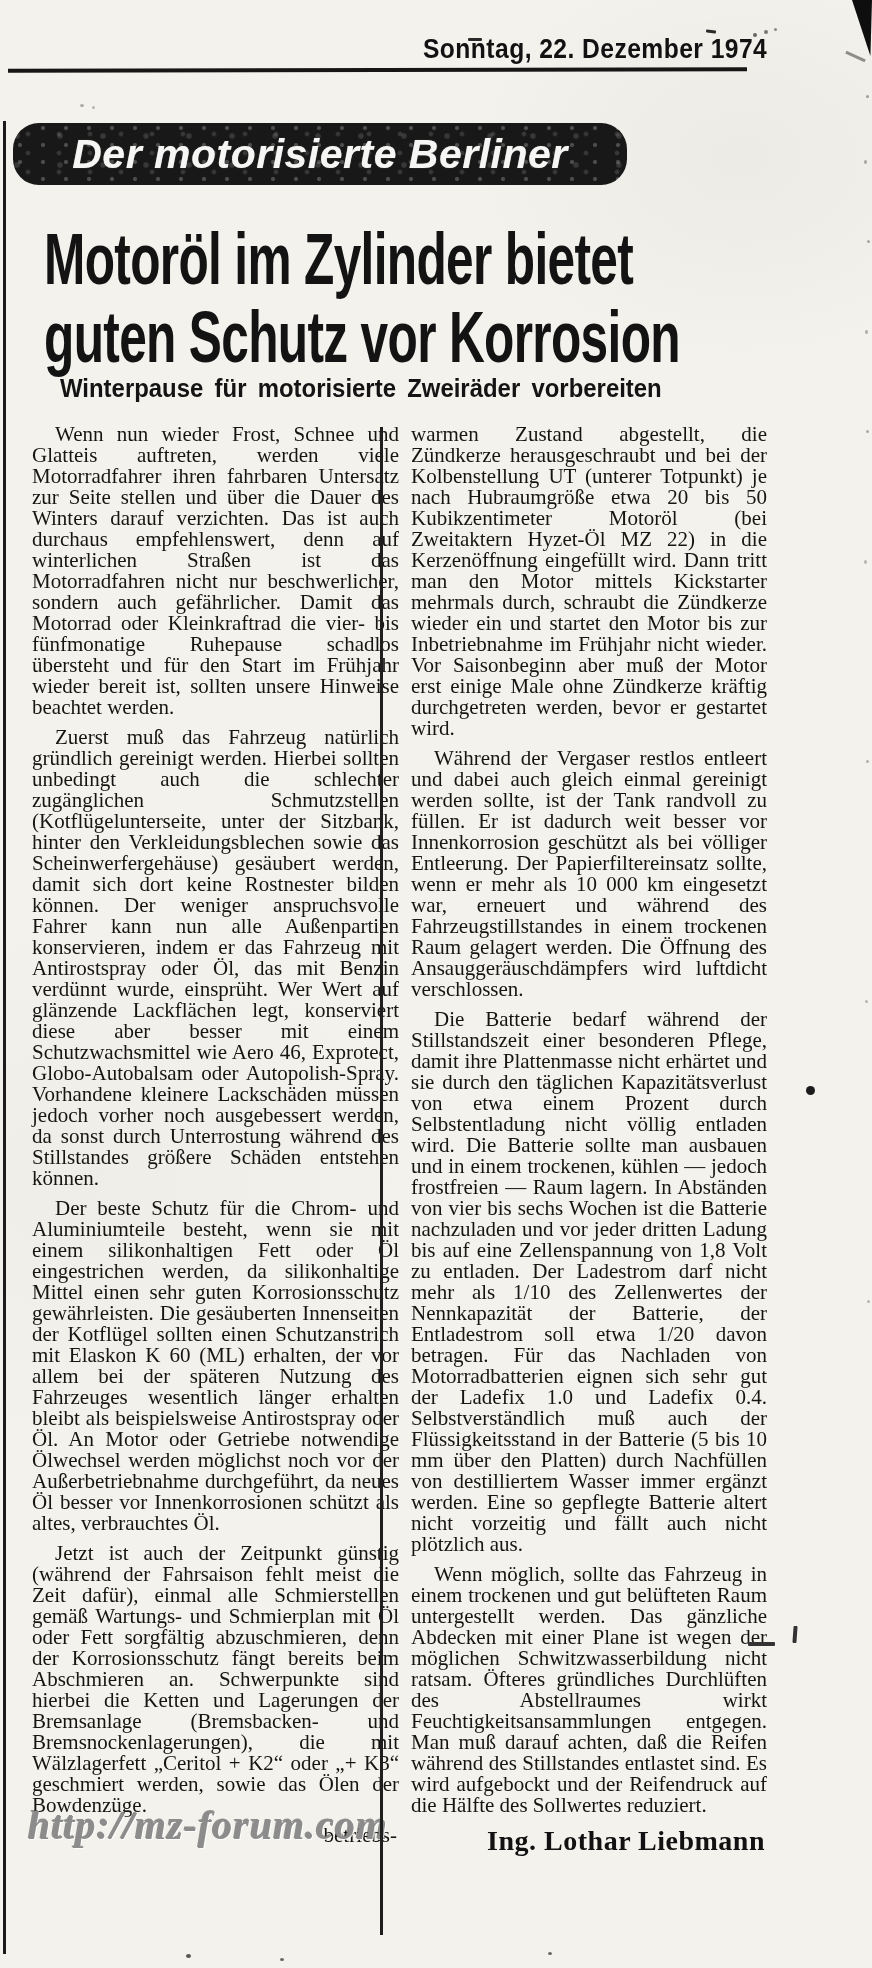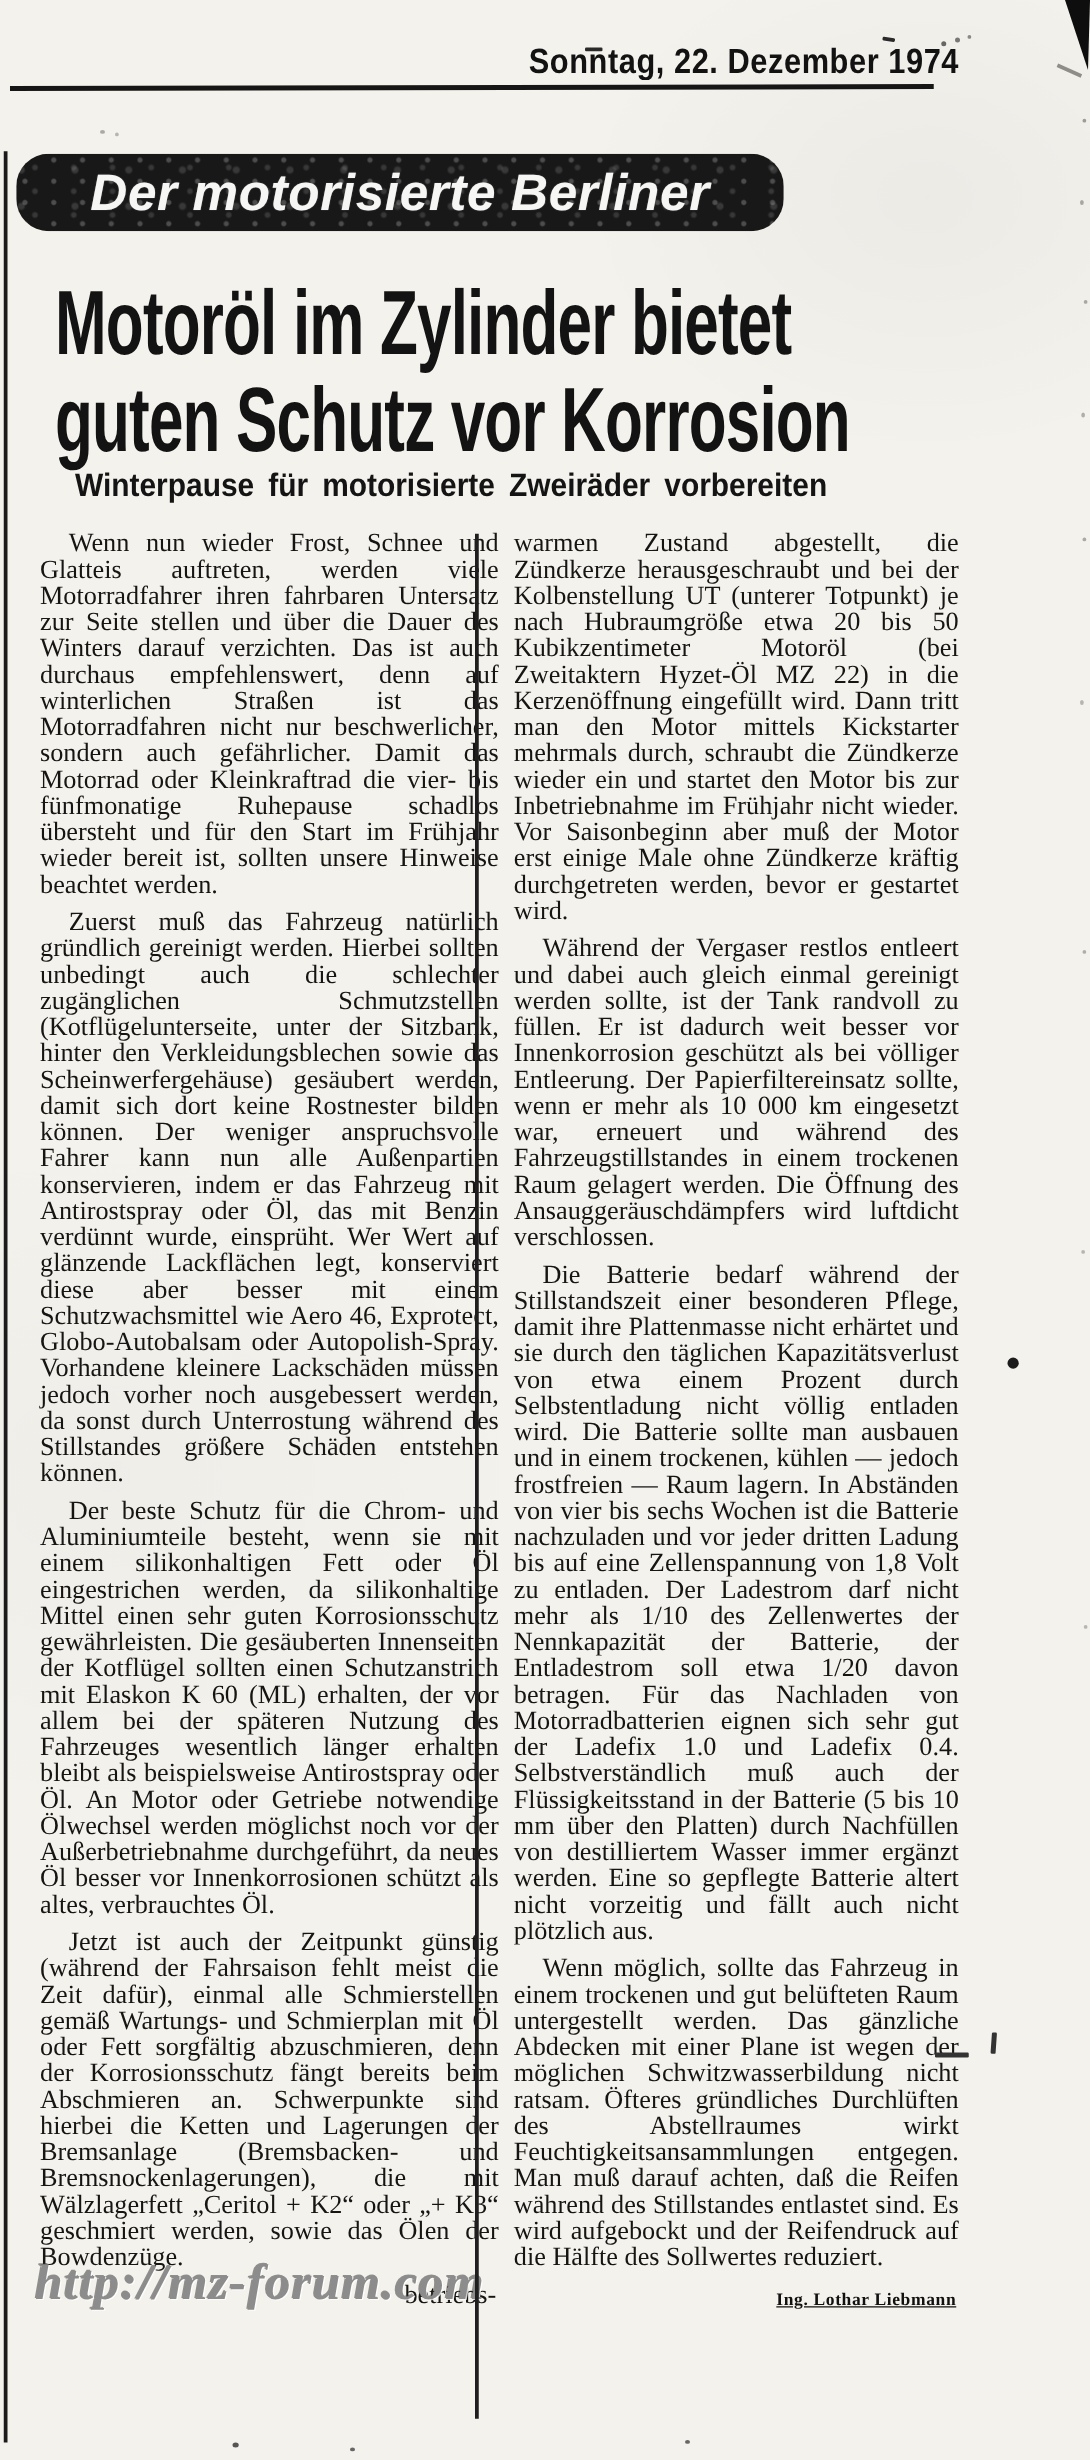--- a/index.html
+++ b/index.html
@@ -62,21 +62,21 @@
   .indent{text-indent:23px;}
   .p5l1{display:block;text-indent:23px;text-align:justify;text-align-last:justify;}
   .p5l2{display:block;position:relative;height:22px;text-align:right;padding-right:2px;}
   .watermark{
     position:absolute;left:-4px;top:-10px;
     font-family:"Liberation Serif", serif;
     font-style:italic;font-weight:bold;font-size:40px;letter-spacing:1px;
     color:#8c8c8c;white-space:nowrap;
     text-shadow:1px 1px 0 rgba(255,255,255,0.8), -1px -1px 0 rgba(60,60,60,0.55);
   }
-  .byline{margin:14px 2px 0 0;font-weight:bold;font-size:14px;text-align:right;letter-spacing:0.5px;color:#111;text-decoration:underline;}
+  .byline{margin:14px 2px 0 0;font-weight:bold;font-size:28px;text-align:right;letter-spacing:0.5px;color:#111;}
   .corner-triangle{position:absolute;right:0;top:0;width:20px;height:56px;background:#0e0e0e;-webkit-clip-path:polygon(0 0,100% 0,92% 100%);clip-path:polygon(0 0,100% 0,92% 100%);}
   .speck{position:absolute;border-radius:50%;}
 </style>
 </head>
 <body>
 
 <div id="page">
 
   <div class="dateline">Sonntag, 22. Dezember 1974</div>
   <div class="speck" style="left:468px;top:38px;width:14px;height:3px;background:#2a2a2a;border-radius:1px;"></div>

